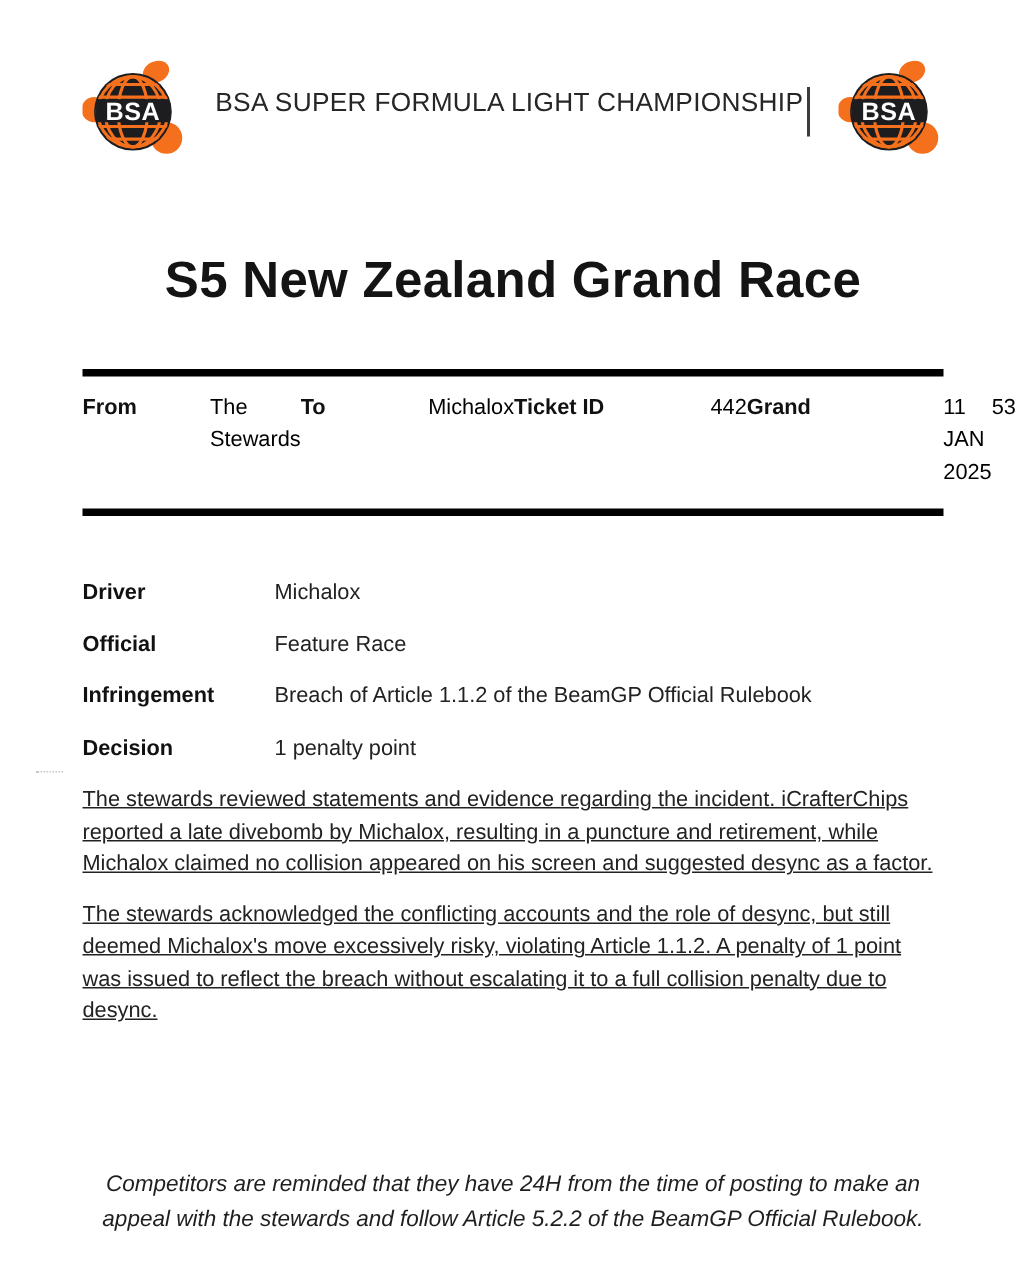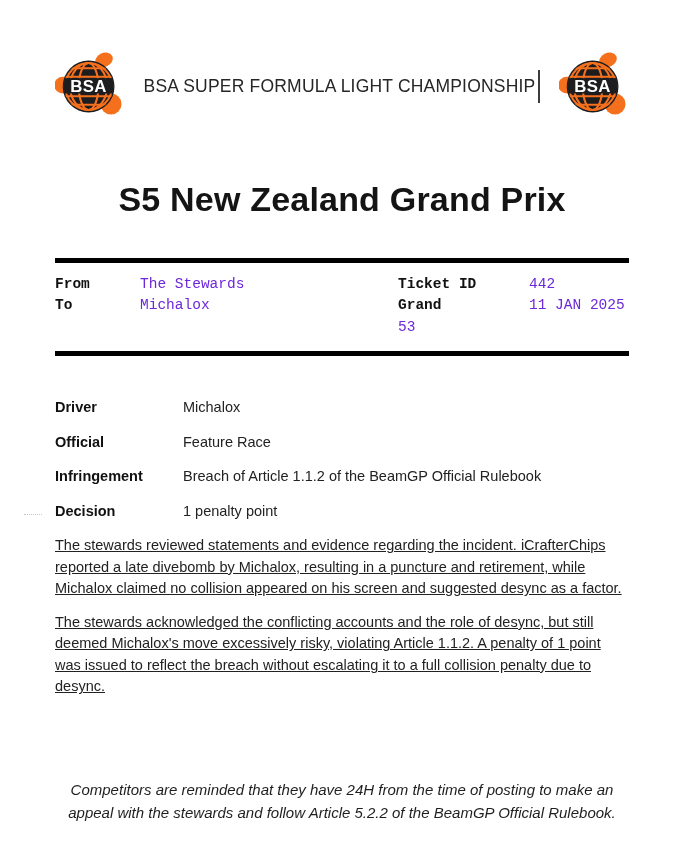--- a/index.html
+++ b/index.html
@@ -4,33 +4,33 @@
 <style>
   * { box-sizing: border-box; }
   html, body { margin: 0; padding: 0; background: #ffffff; }
   .page {
     position: relative;
     width: 684px;
     height: 848px;
     background: #ffffff;
     font-family: "Liberation Sans", sans-serif;
     color: #1a1a1a;
-    padding: 12px 55px;
+    padding: 0 55px;
     overflow: hidden;
   }
 
   
   .letterhead {
     padding-top: 38px;
     display: flex;
     align-items: center;
     justify-content: space-between;
   }
   .logo { width: 70px; height: 73px; flex: 0 0 auto; }
-  .title-wrap { display: flex; align-items: center; }
+  .title-wrap { display: flex; align-items: flex-start; }
   .header-title {
     font-size: 17.5px;
     font-weight: 500;
     letter-spacing: 0.2px;
     color: #262626;
     white-space: nowrap;
   }
   .text-cursor {
     width: 2px;
     height: 33px;
@@ -50,28 +50,28 @@
   }
 
   
   .info-table {
     margin-top: 38px;
     border-top: 5px solid #000;
     border-bottom: 5px solid #000;
     padding: 11px 0 13px;
     display: flex;
   }
-  .info-col { display: flex; flex-direction: column; font-family: Liberation Mono, monospace; }
+  .info-col { display: flex; flex-direction: row; }
   .info-col.left { width: 343px; }
   .info-col.right { flex: 1; }
   .info-row { display: flex; font-size: 14.5px; line-height: 21.5px; }
   .info-row .lbl { font-weight: 700; color: #111; }
   .info-col.left .lbl { width: 85px; flex: 0 0 auto; }
   .info-col.right .lbl { width: 131px; flex: 0 0 auto; }
-  .info-row .val { color: #6d28d9; }
+  .info-row .val { color: #000000; }
 
   
   .fields { margin-top: 41px; }
   .field-row { display: flex; font-size: 14.5px; line-height: 21.5px; margin-bottom: 13px; }
   .field-label { width: 128px; flex: 0 0 auto; font-weight: 700; color: #111; }
   .field-value { flex: 1; color: #222; }
   .field-value p { margin: 0 0 12px; text-decoration: underline; }
   .field-value p:last-child { margin-bottom: 0; }
 
   
@@ -163,21 +163,21 @@
           <line x1="5" y1="66" x2="95" y2="66"></line>
           <line x1="5" y1="78" x2="95" y2="78"></line>
         </g>
         <rect x="4" y="40" width="88" height="22" fill="#1d1d20"></rect>
       </g>
       <text x="48" y="60" text-anchor="middle" fill="#ffffff" font-size="24" font-weight="800" font-family="Liberation Sans, sans-serif" letter-spacing="0.5">BSA</text>
     </svg>
 
   </header>
 
-  <h1 class="doc-title">S5 New Zealand Grand Prix</h1>
+  <h1 class="doc-title">S5 New Zealand Grand Race</h1>
 
   <section class="info-table">
     <div class="info-col left">
       <div class="info-row">
         <span class="lbl">From</span>
         <span class="val">The Stewards</span>
       </div>
       <div class="info-row">
         <span class="lbl">To</span>
         <span class="val">Michalox</span>

